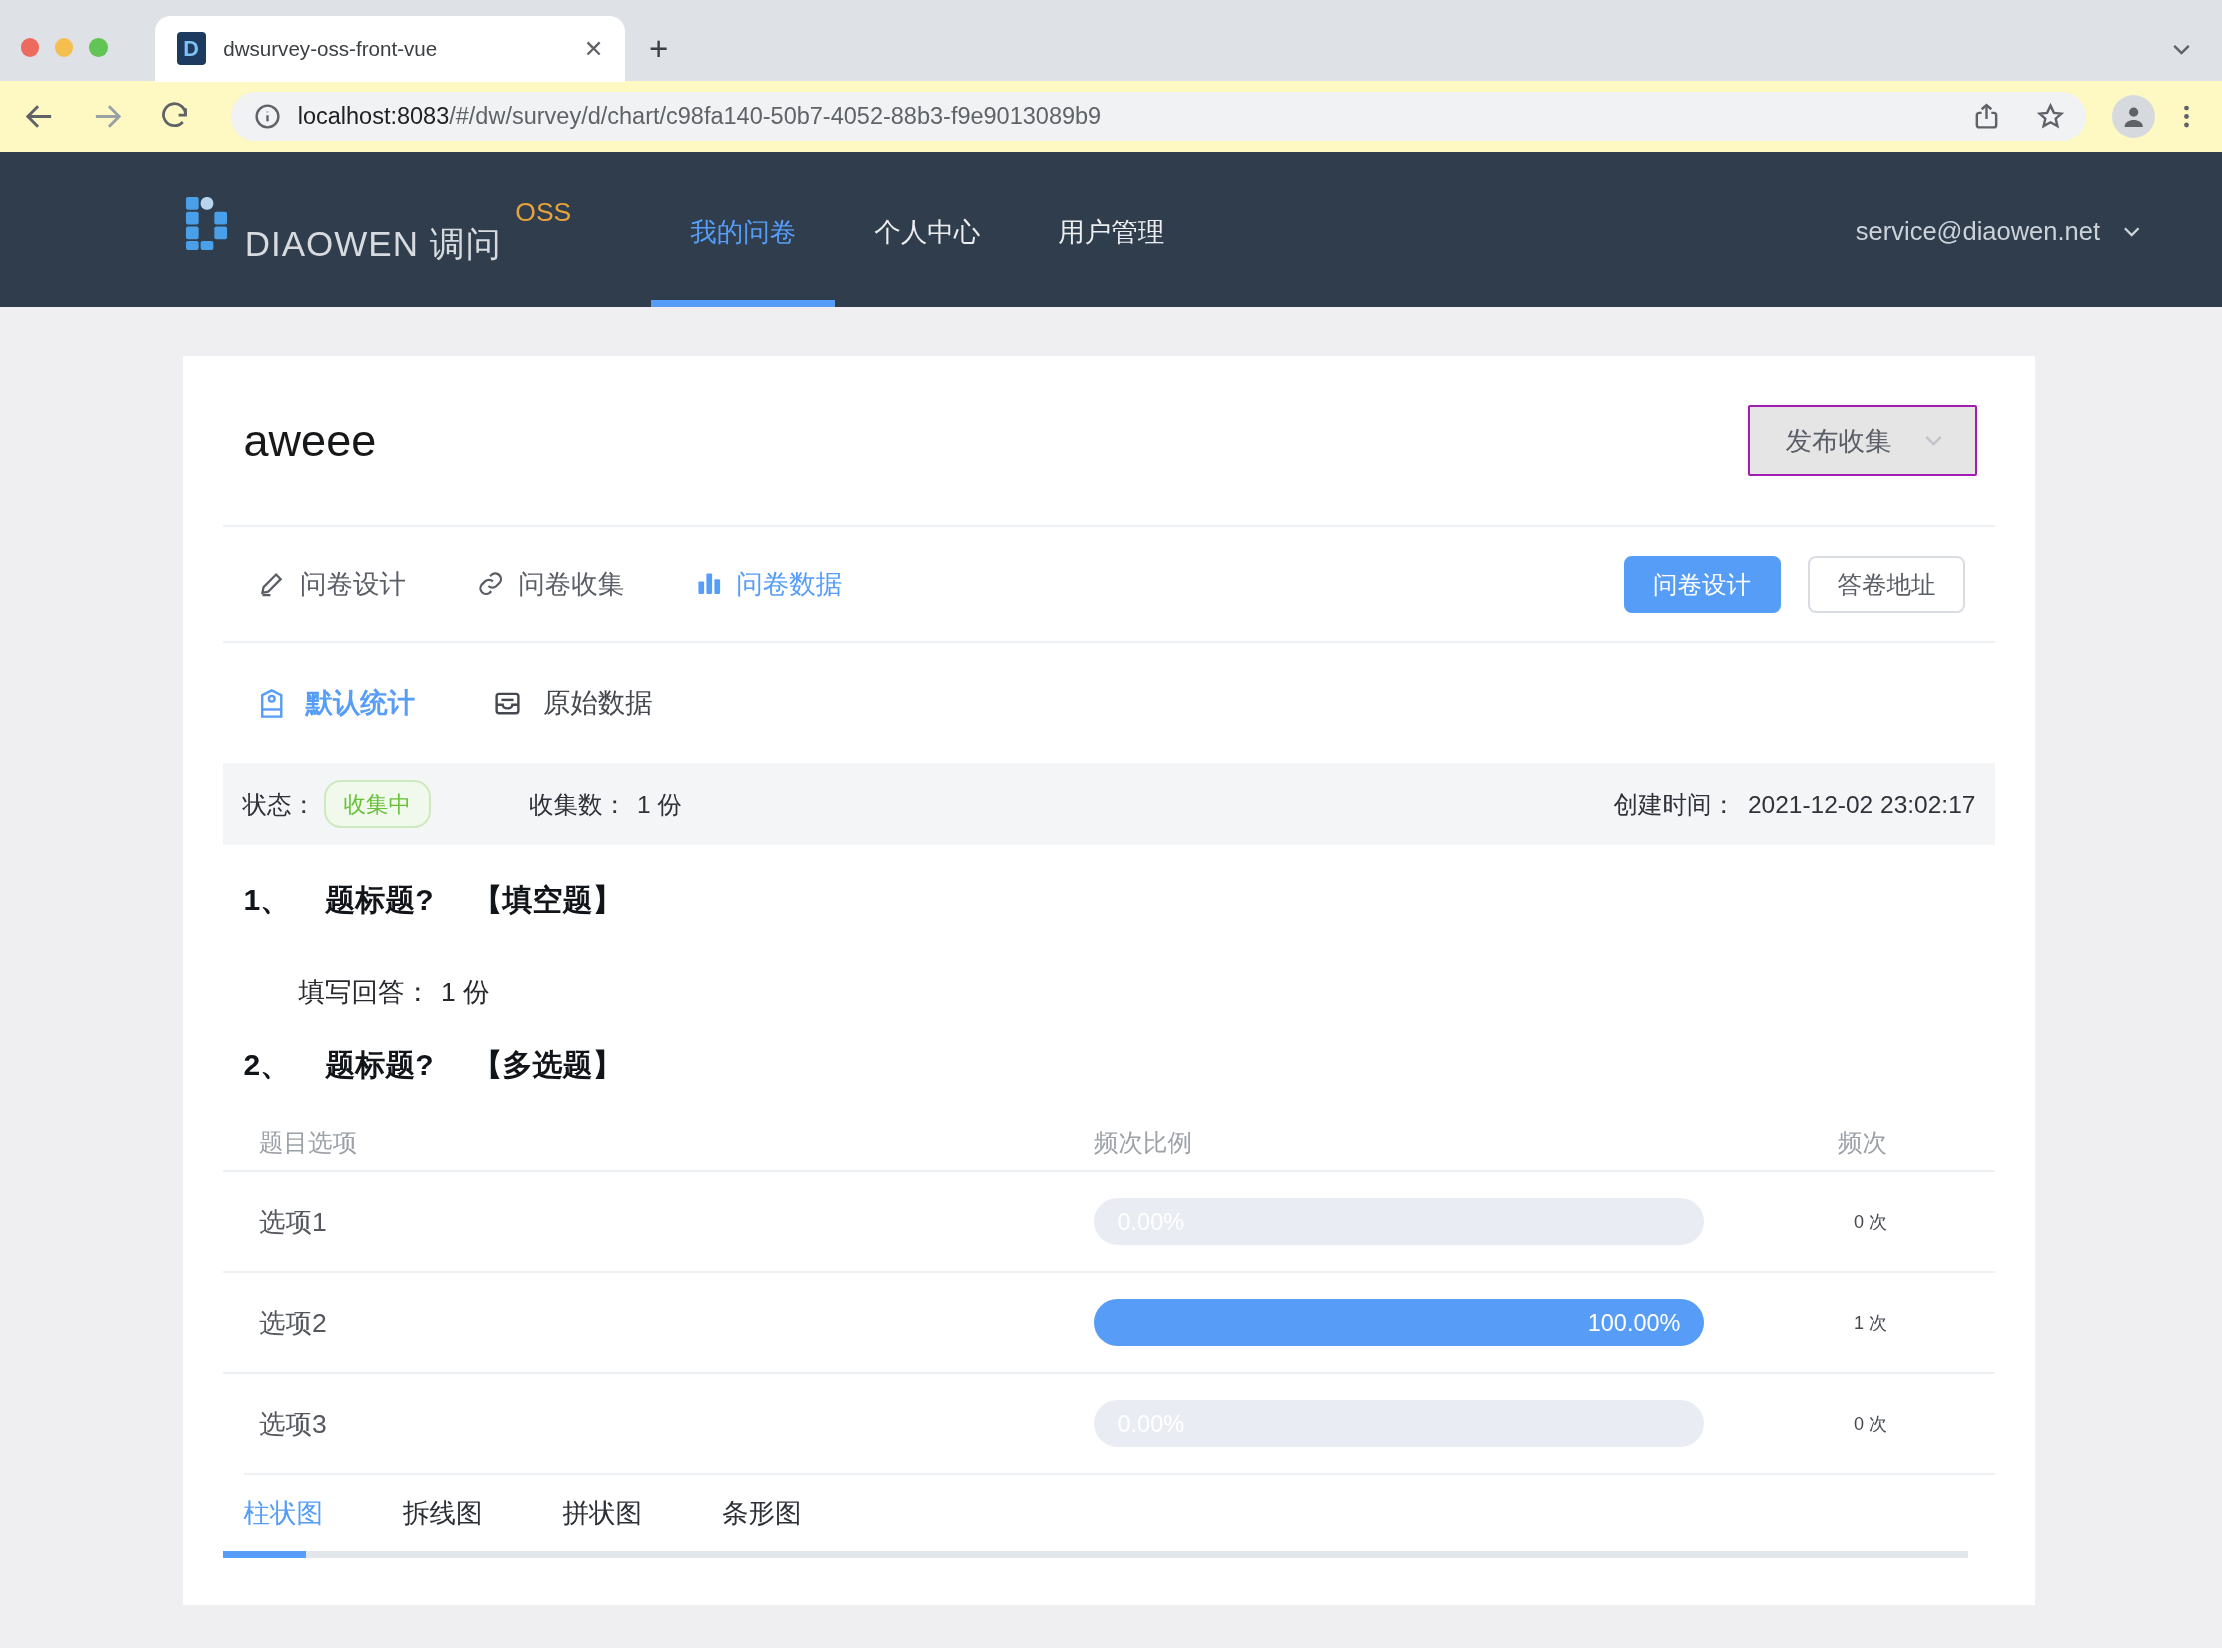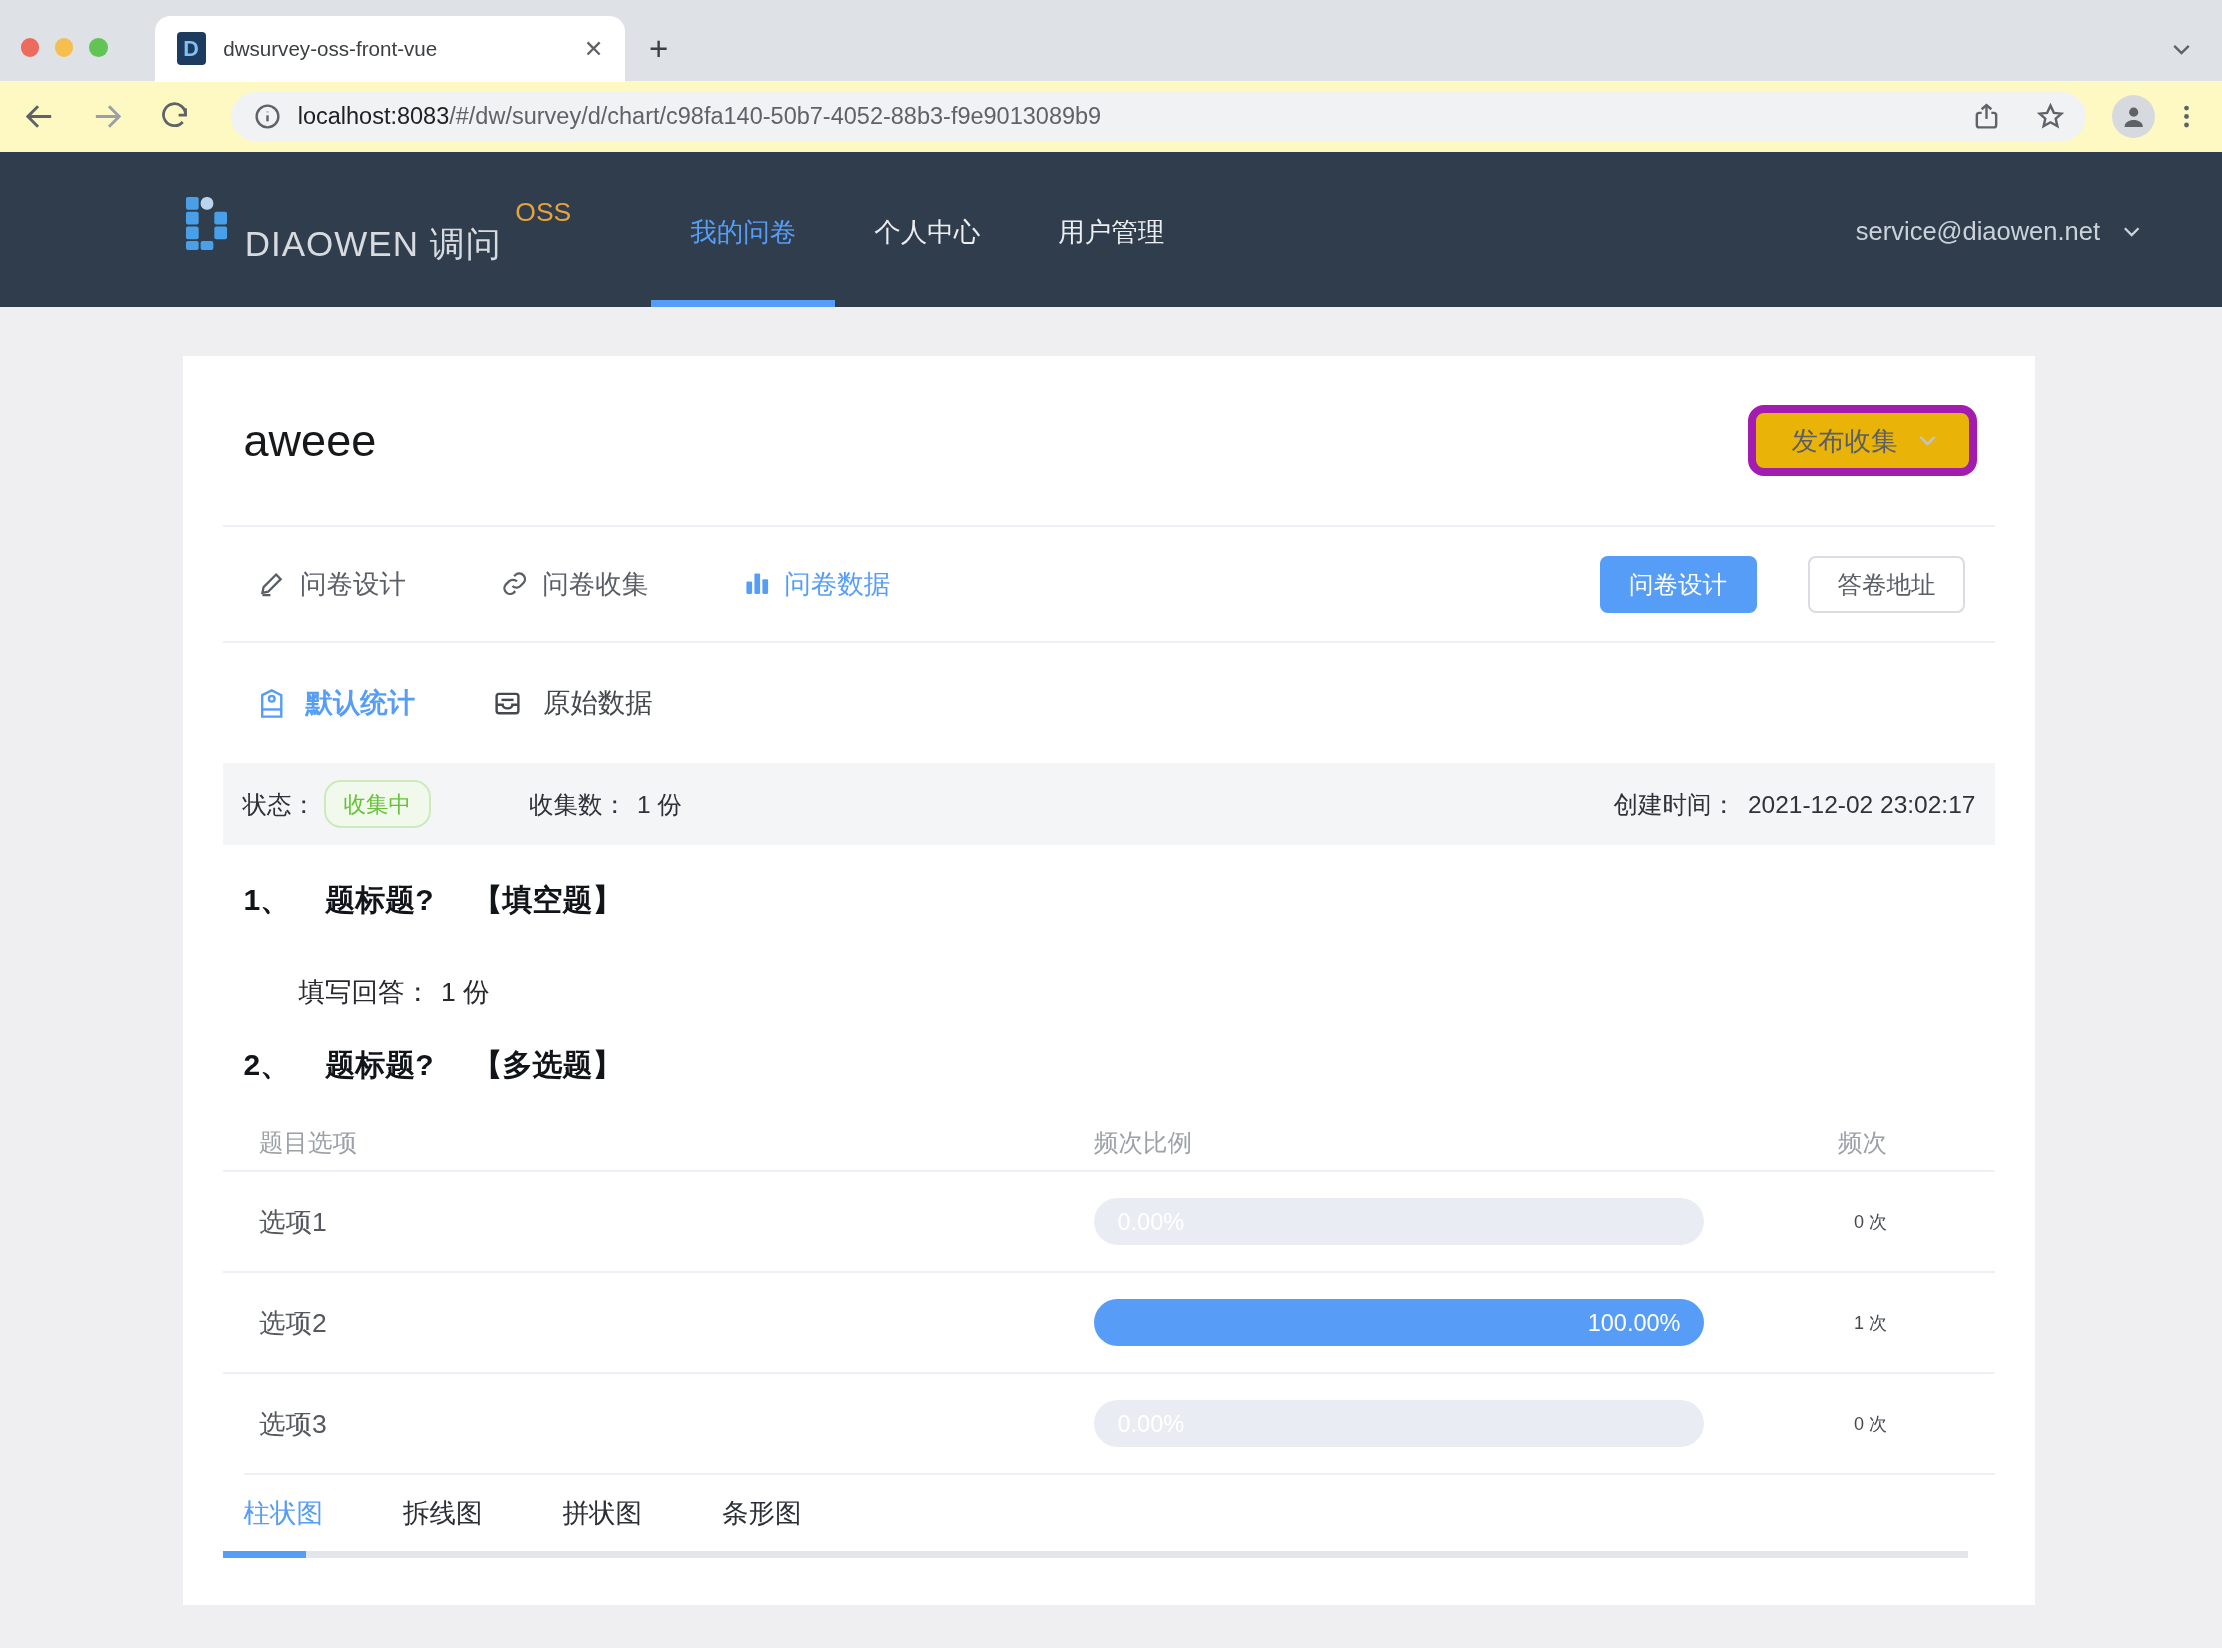--- a/index.html
+++ b/index.html
@@ -49,26 +49,26 @@
   .nav-item.active { color:#569df8; }
   .nav-item.active::after { content:""; position:absolute; left:0; right:0; bottom:0; height:6.9px; background:#569df8; }
   .account { margin-left:auto; color:#ccd2d9; font-size:25.5px; display:flex; align-items:center; gap:17.6px; white-space:nowrap; }
 
   
   .page { flex:1; background:#efeff1; overflow:hidden; }
   .card { width:1852px; margin:49px 0 0 183px; background:#fff; height:1249px; padding:0 40px; }
 
   .title-row { height:169px; display:flex; align-items:center; }
   .survey-title { font-size:45px; color:#17181a; margin-left:20.6px; }
-  .publish-select { margin-left:auto; margin-right:17.6px; width:229px; height:71px; border:8px solid #a21caf;
-    border-radius:16px; display:flex; align-items:center; padding:0 27.4px 0 35px; background:#eab308; }
+  .publish-select { margin-left:auto; margin-right:17.6px; width:229px; height:71px; border:2px solid #a21caf;
+    border-radius:2px; display:flex; align-items:center; padding:0 27.4px 0 35px; background:#e5e5e5; }
   .publish-select span { font-size:26.5px; color:#5a5e66; flex:1; white-space:nowrap; }
   .divider { height:2px; background:#edf0f4; }
 
-  .survey-tabs { height:114px; display:flex; align-items:center;gap:24px; }
+  .survey-tabs { height:114px; display:flex; align-items:center; }
   .stab { display:flex; align-items:center; gap:13.7px; font-size:26.5px; color:#5a5e66; margin-right:71px; white-space:nowrap; }
   .stab:first-child { margin-left:36px; }
   .stab.active { color:#569df8; }
   .btn { height:57px; border-radius:7.8px; font-size:24.5px; display:flex; align-items:center;
     justify-content:center; white-space:nowrap; }
   .btn.primary { width:157px; background:#569df8; color:#fff; margin-left:auto; }
   .btn.plain { width:157px; background:#fff; color:#5a5e66; border:2px solid #d9dde2; margin-left:27.4px; margin-right:30px; }
 
   .stat-tabs { height:120px; display:flex; align-items:center; }
   .mtab { display:flex; align-items:center; gap:21px; font-size:27.4px; color:#45484e; margin-right:78px; white-space:nowrap; }

